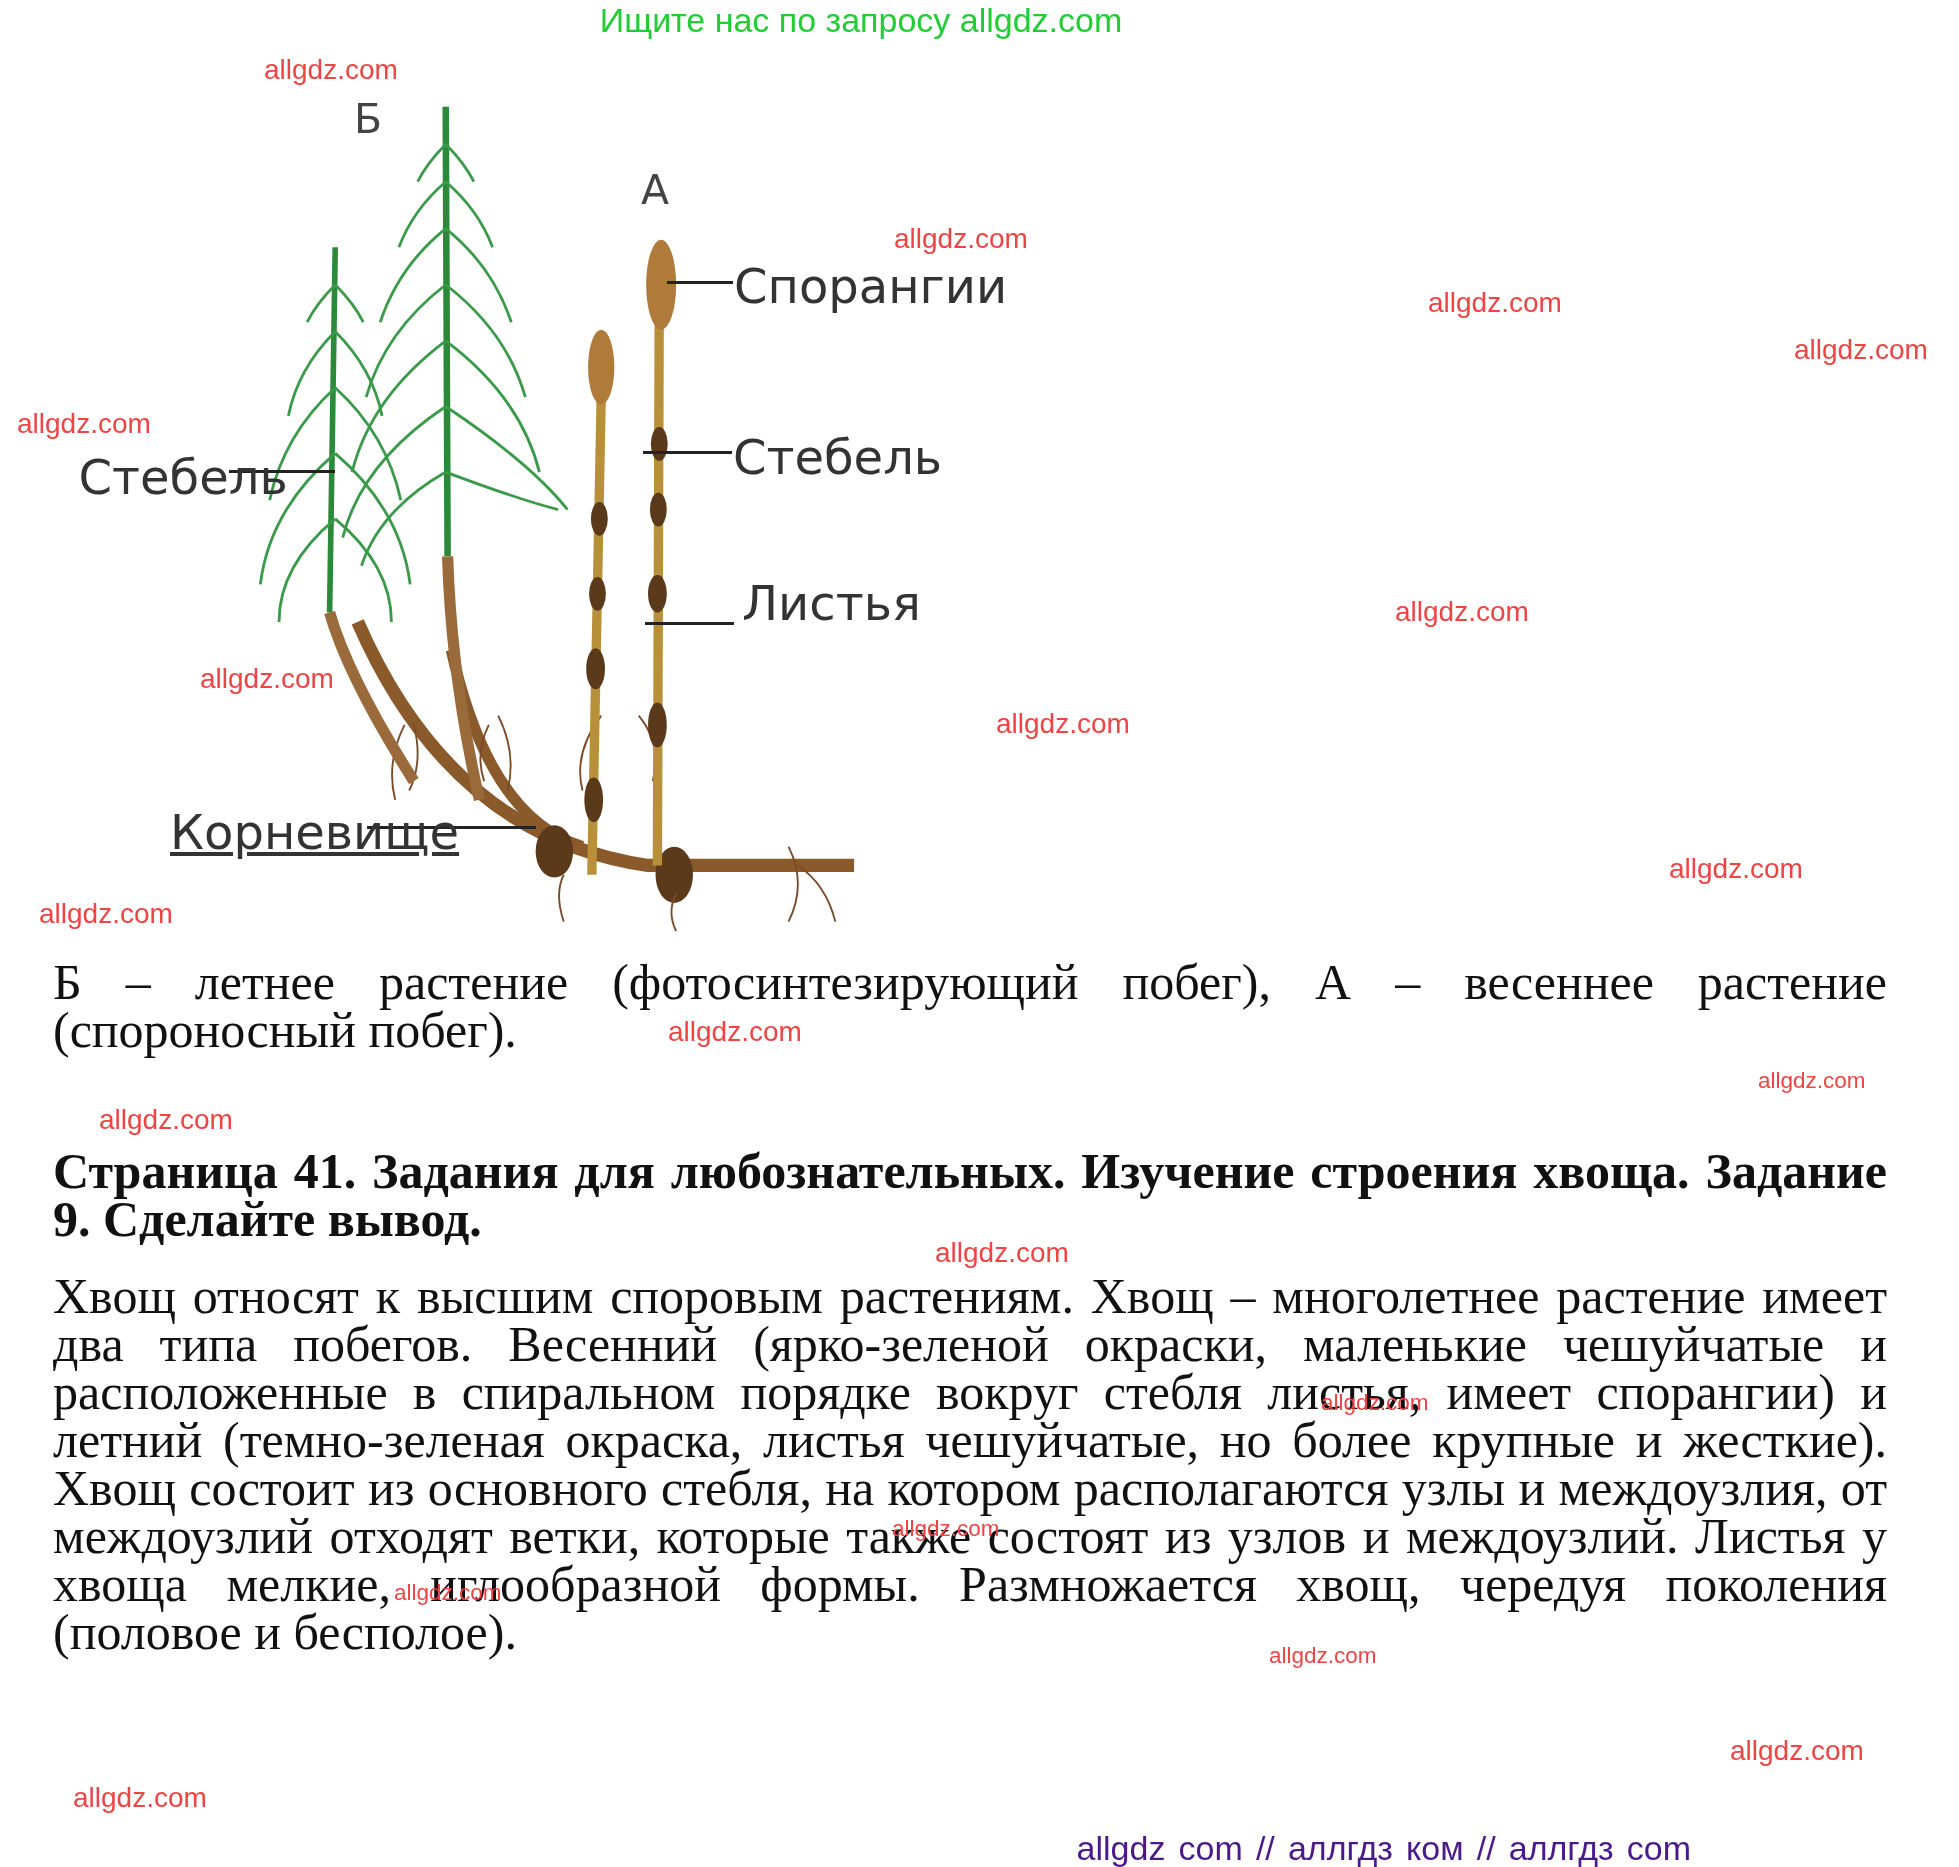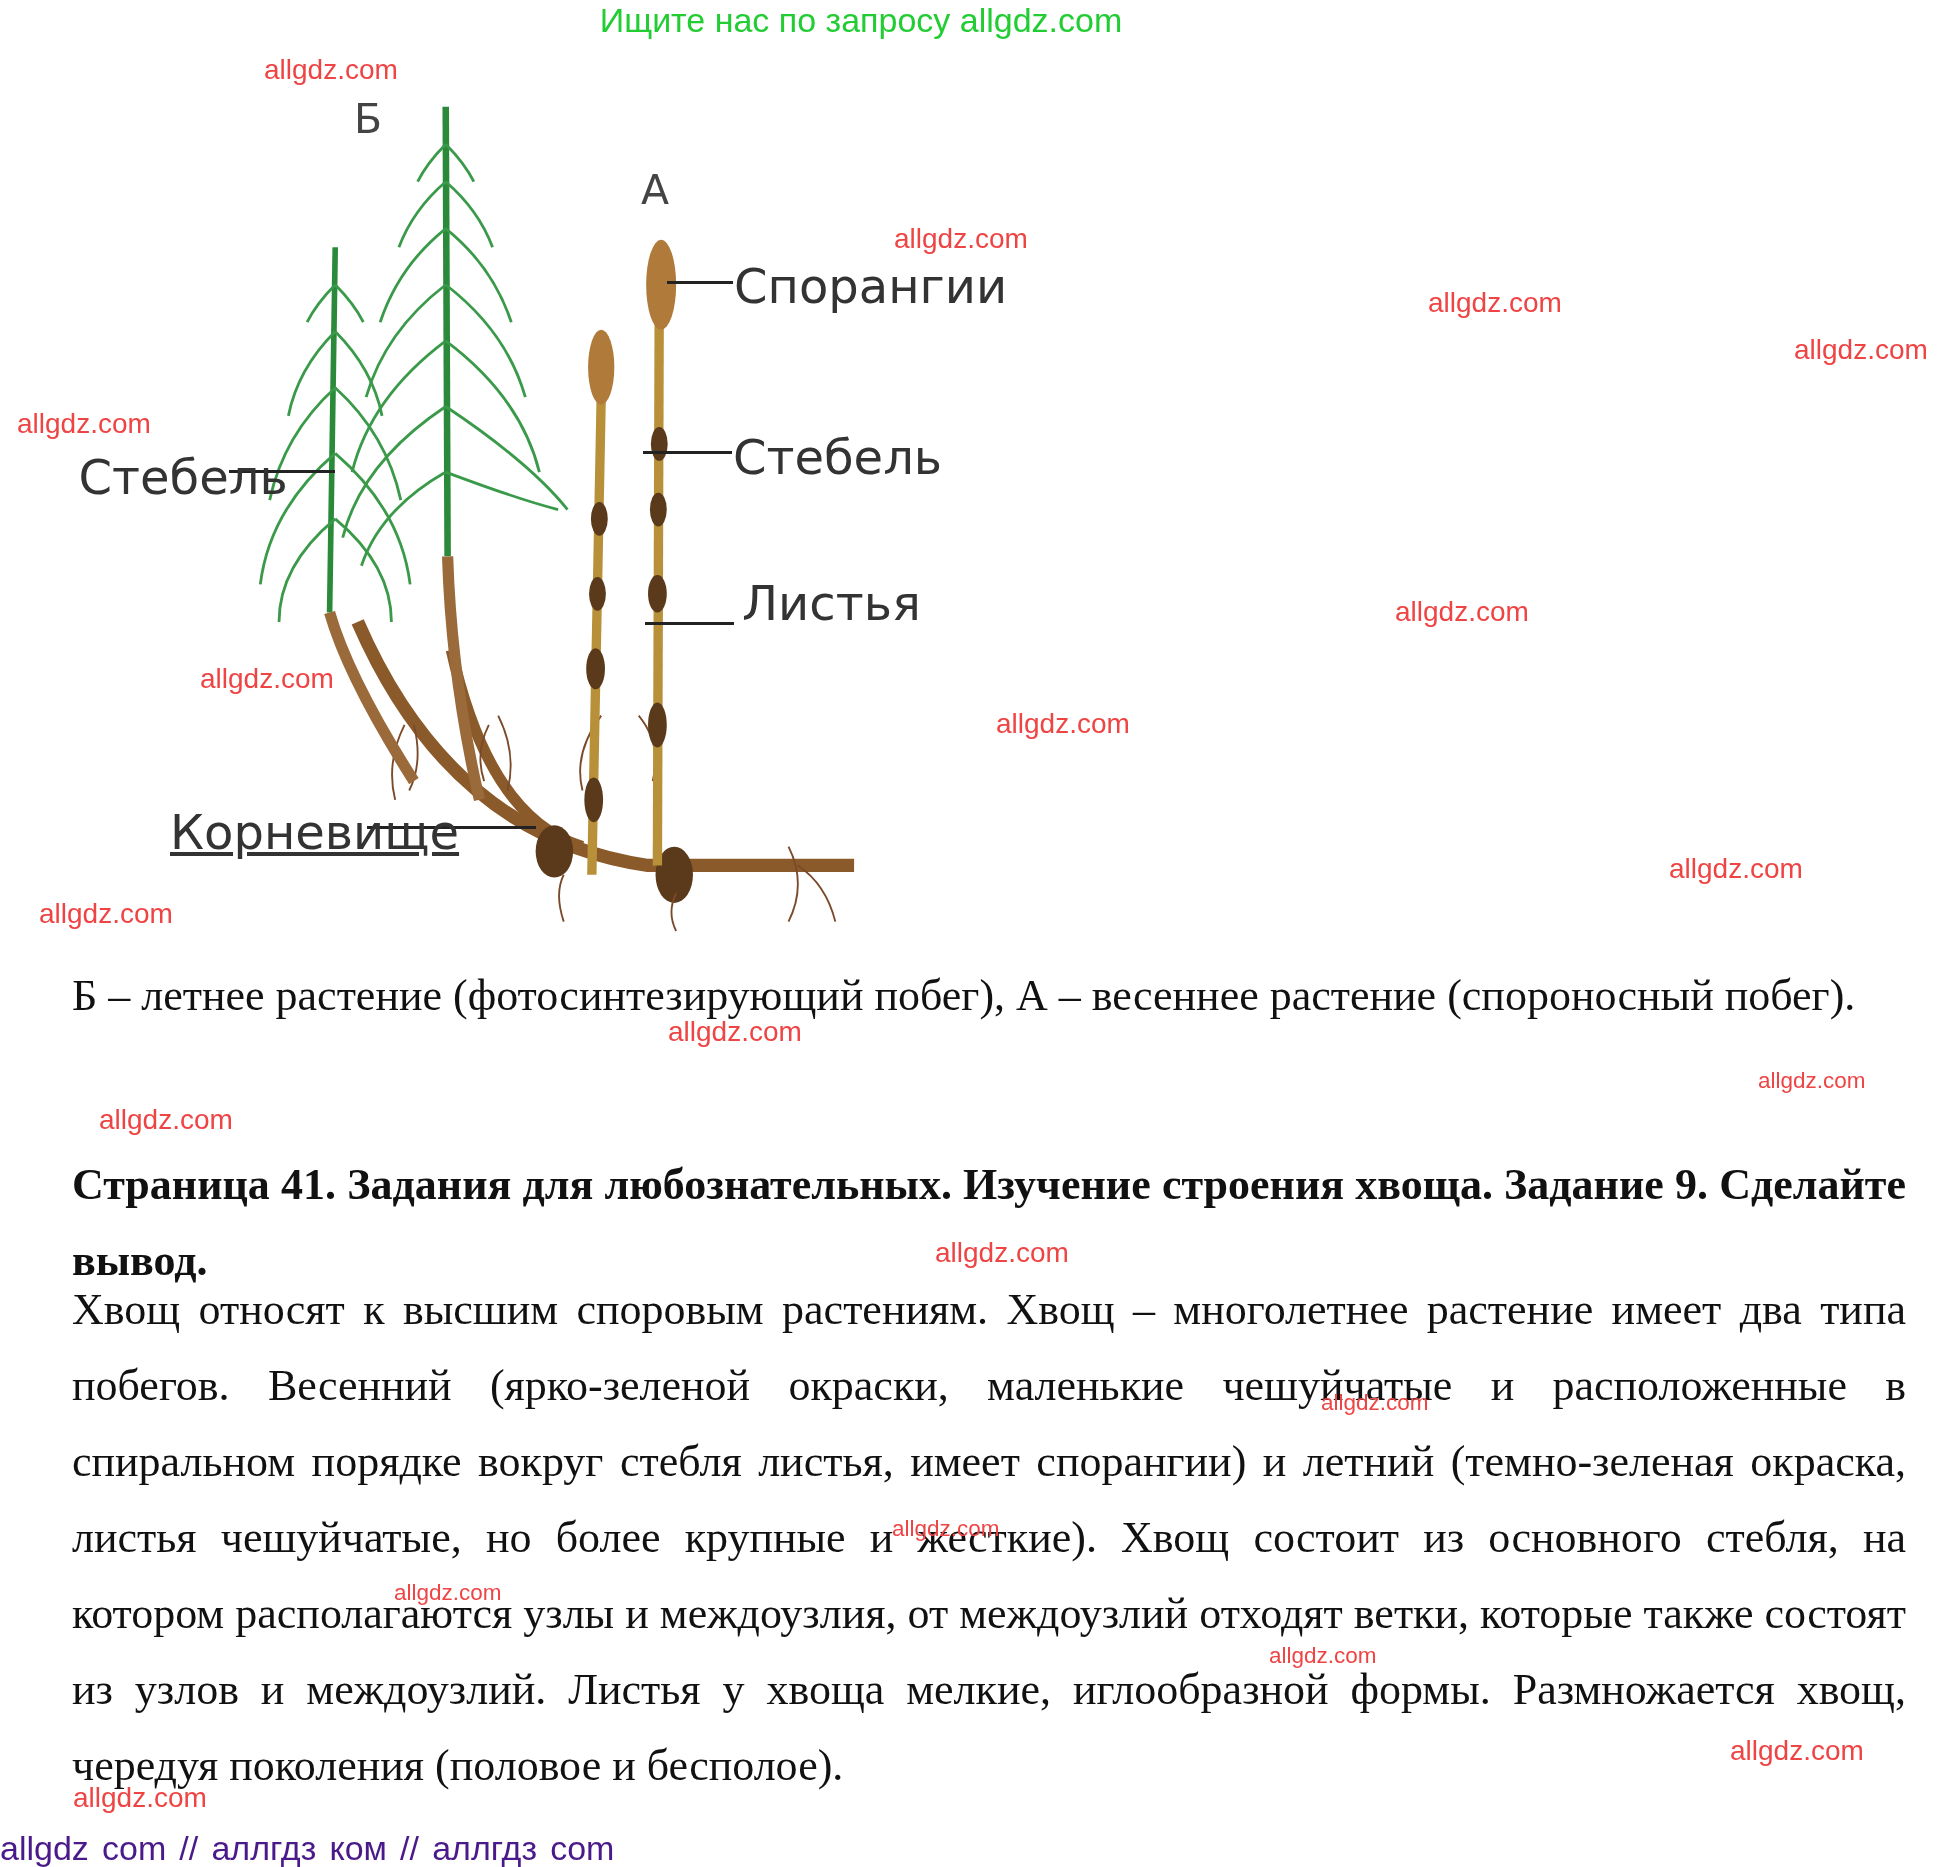--- a/index.html
+++ b/index.html
@@ -4,24 +4,24 @@
 <style>
   html, body { margin:0; padding:0; background:#ffffff; }
   body { width:1959px; height:1867px; position:relative; overflow:hidden; font-family:"Liberation Sans", sans-serif; }
   .top-banner { position:absolute; top:0; left:0; width:1722px; text-align:center; font-family:"Liberation Sans", sans-serif; font-size:34px; line-height:41px; color:#22cc33; }
   .wm { position:absolute; font-family:Liberation Sans, sans-serif; color:#ef4444; font-size:28px; white-space:nowrap; }
   .wm.sm { font-size:22.5px; }
   .figure { position:absolute; left:58px; top:69px; width:871px; height:867px; }
   .fig-label { position:absolute; font-family:"DejaVu Sans", sans-serif; color:#333; font-size:48px; white-space:nowrap; }
   .fig-letter { position:absolute; font-family:"DejaVu Sans", sans-serif; color:#444; font-size:41px; }
   .leader { position:absolute; height:2.8px; background:#222; }
-  .text-block { position:absolute; left:72px; width:1834px; font-family:"Liberation Serif", serif; color:#111; font-size:44px; line-height:76px; text-align:justify; }
+  .text-block { position:absolute; left:53px; width:1834px; font-family:"Liberation Serif", serif; color:#111; font-size:50px; line-height:48px; text-align:justify; }
   .text-block p { margin:0; }
   .heading { font-weight:bold; }
-  .footer { position:absolute; top:1829px; left:0; width:1691px; text-align:left; font-family:"Liberation Sans", sans-serif; font-size:34px; color:#4a1a8a; word-spacing:3.7px; }
+  .footer { position:absolute; top:1829px; left:0; width:1691px; text-align:right; font-family:"Liberation Sans", sans-serif; font-size:34px; color:#4a1a8a; word-spacing:3.7px; }
 </style>
 </head>
 <body>
 
 <div class="top-banner">Ищите нас по запросу allgdz.com</div>
 
 <div class="figure">
   <svg width="871" height="867" viewBox="0 0 930 925">
 
     <path d="M 320 590 Q 420 820 630 850 L 850 850" stroke="#8a5a2a" stroke-width="14" fill="none"></path>

